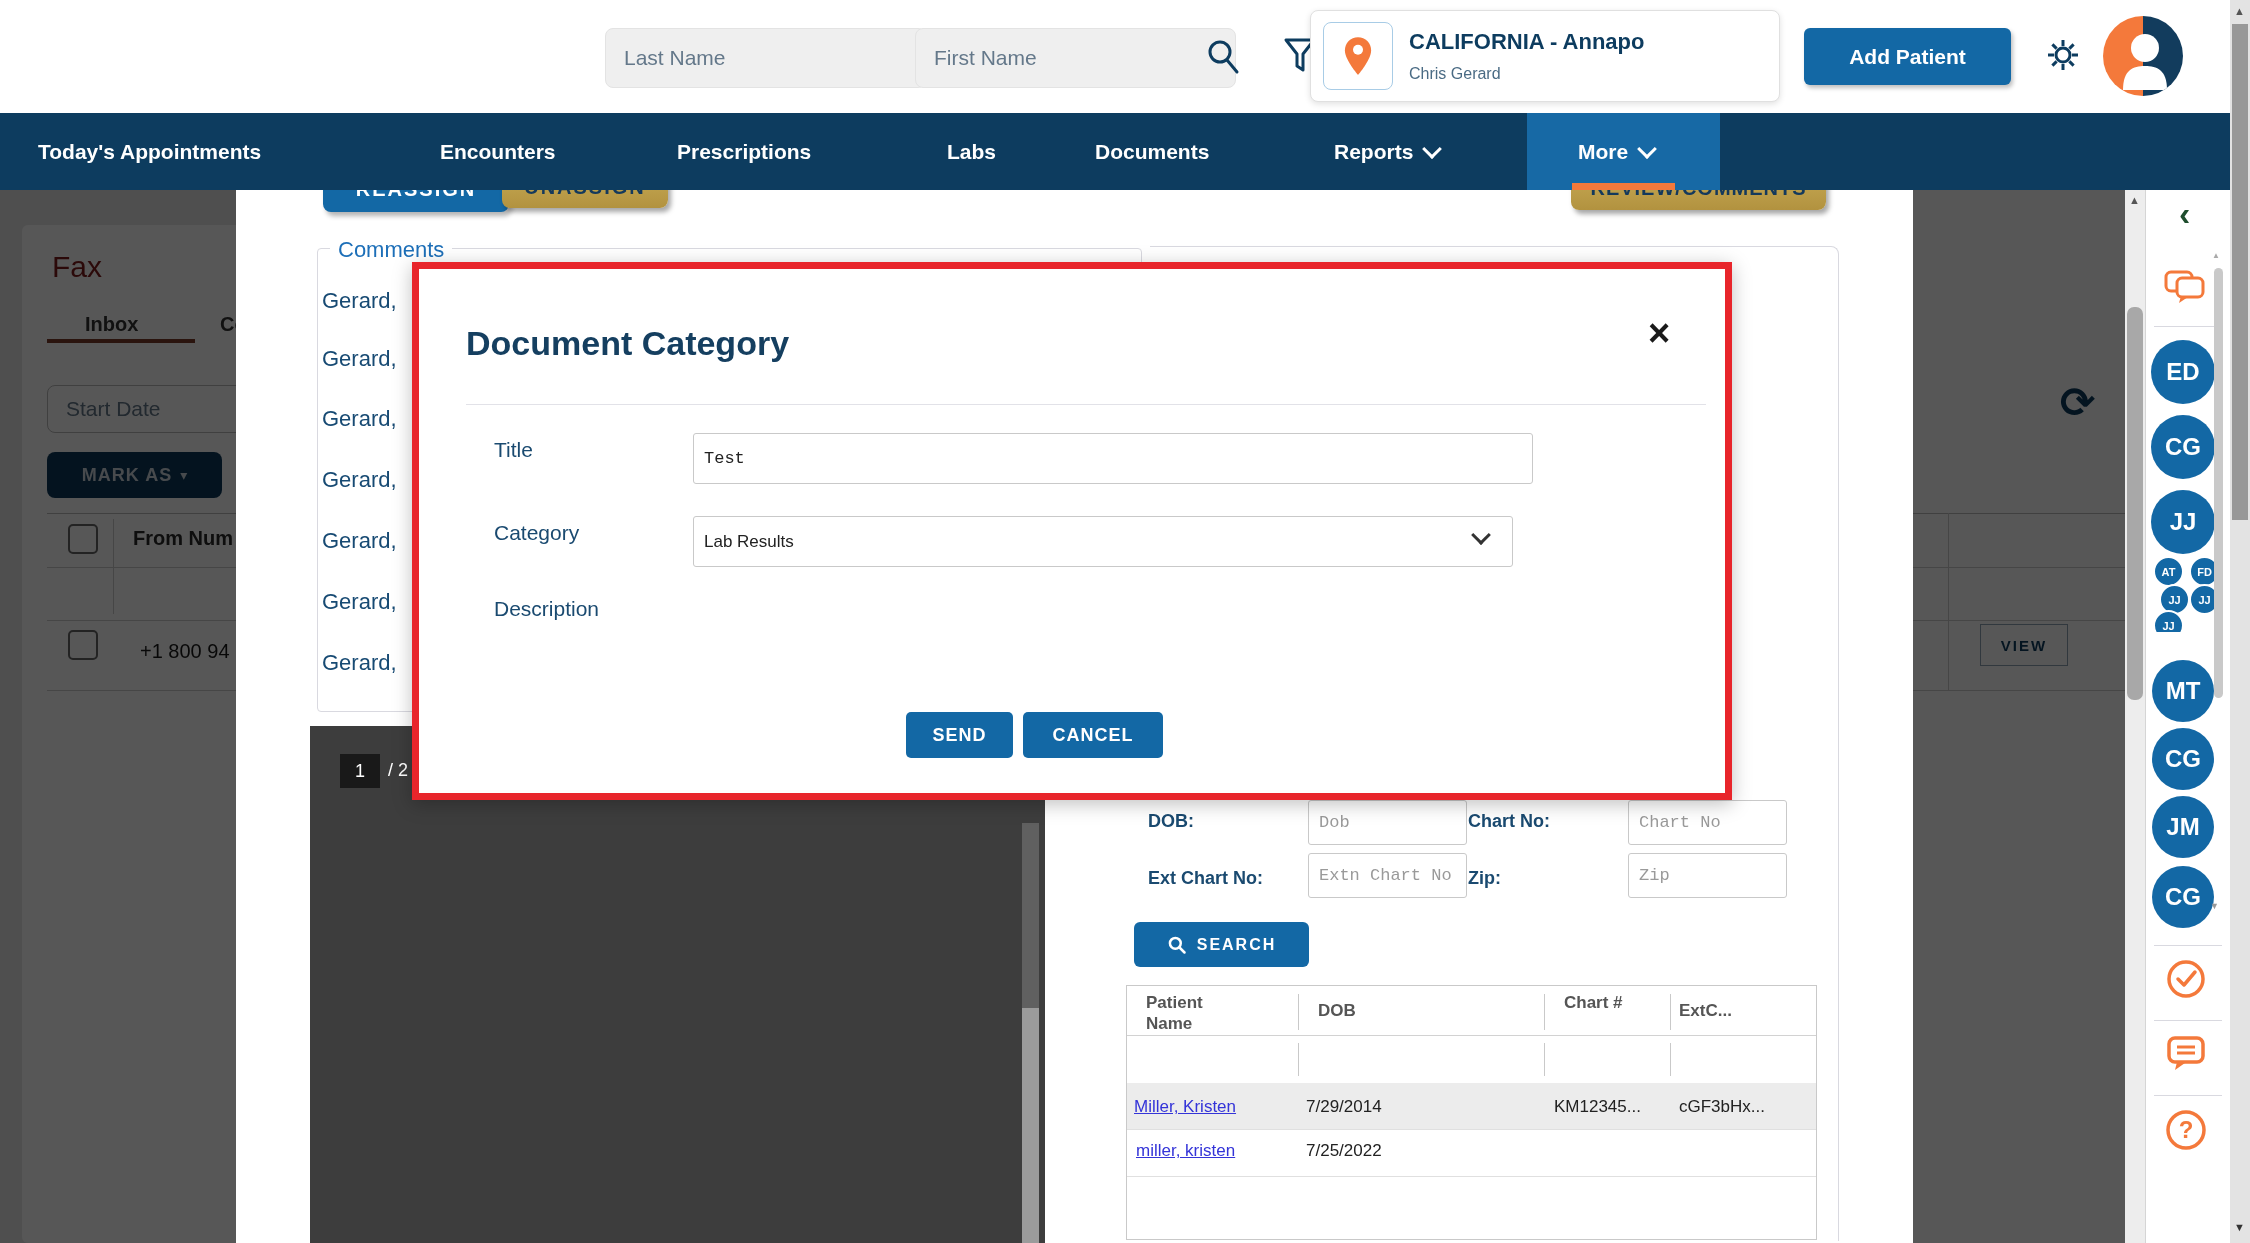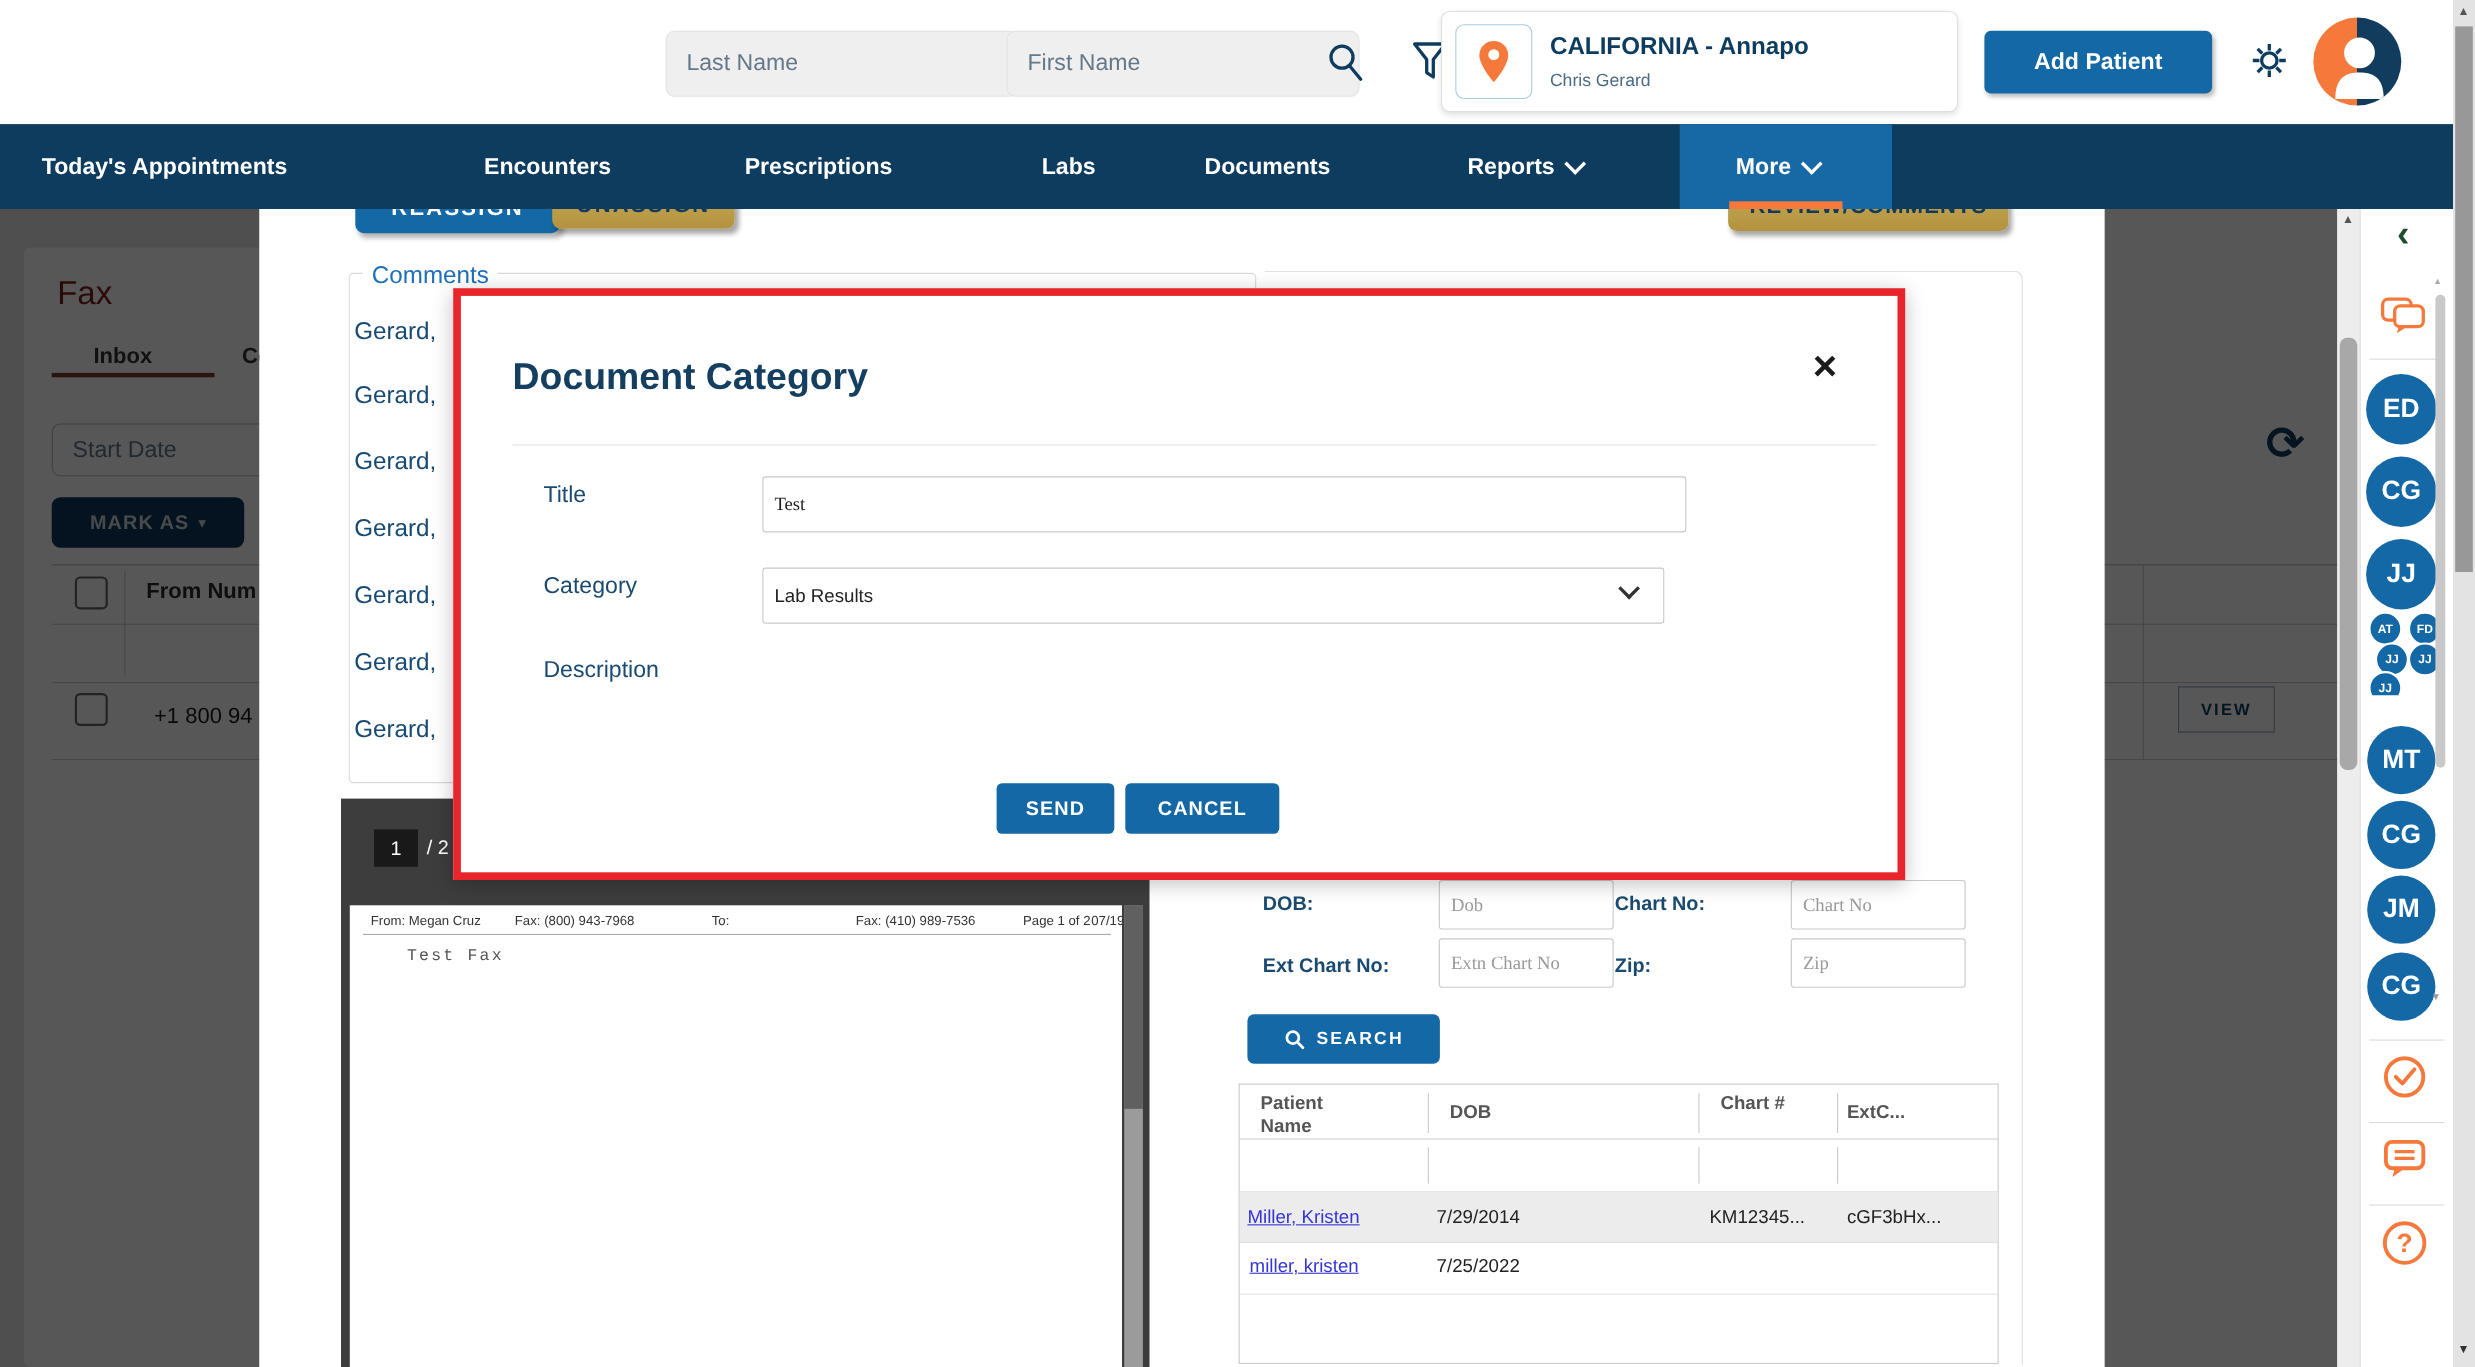--- a/index.html
+++ b/index.html
@@ -13,21 +13,21 @@
           font-size:21px;padding:0 18px;outline:none;font-family:inherit;}
   .hinput::placeholder{color:#64788a;opacity:1;}
   #navbar{left:0;top:113px;width:2250px;height:77px;background:#0d3c5f;z-index:30;}
   .navitem{color:#fff;font-size:21px;font-weight:600;white-space:nowrap;height:77px;display:flex;align-items:center;}
   .chev{display:inline-block;width:11px;height:11px;border-right:3px solid #fff;border-bottom:3px solid #fff;
         transform:rotate(45deg);margin-left:12px;margin-top:-6px;}
   
   .btn-blue{background:#1368a5;color:#fff;border:none;border-radius:6px;font-family:inherit;font-weight:600;cursor:pointer;margin-left:11px;}
   .btn-gold{background:linear-gradient(#c9ad57,#b2923f);color:#14395c;border:none;border-radius:0 0 8px 8px;
             font-family:inherit;font-weight:700;box-shadow:3px 4px 5px rgba(0,0,0,.35);cursor:pointer;}
-  .ipt{background:#fff;border:1px solid #c9c9c9;border-radius:3px;font-family:Liberation Serif, serif;font-size:17px;color:#222;
+  .ipt{background:#fff;border:1px solid #c9c9c9;border-radius:3px;font-family:Liberation Mono, monospace;font-size:17px;color:#222;
        padding:0 10px;outline:none;}
   .ipt::placeholder{color:#9a9a9a;opacity:1;}
   .lbl{color:#1a4a70;font-size:20px;}
   .line{background:#d9d9e0;}
   
   .dim{position:absolute;background:rgba(0,0,0,0.66);}
   
   .plink{color:#3434d8;text-decoration:underline;font-size:17px;}
   
   .av{border-radius:50%;background:#1368a5;color:#fff;display:flex;align-items:center;justify-content:center;font-weight:600;}
@@ -103,30 +103,20 @@
 
   <div class="abs" style="left:1150px;top:246px;width:688px;height:994px;border-top:1px solid #d9d9e0;border-right:1px solid #d9d9e0;
               border-radius:0 8px 0 0;z-index:11;"></div>
 
   <div class="abs" style="left:310px;top:726px;width:735px;height:517px;background:#3d3d3d;z-index:12;">
     <div class="abs" style="left:30px;top:28px;width:40px;height:34px;background:#191919;display:flex;align-items:center;justify-content:center;">
       <span style="color:#fff;font-size:18px;">1</span>
     </div>
     <div class="abs" style="left:78px;top:34px;color:#fff;font-size:18px;">/ 2</div>
 
-    <div class="abs" style="left:8px;top:97px;width:702px;height:420px;background:#fff;overflow:hidden;">
-      <div class="abs" style="left:19px;top:7px;font-size:12px;color:#333;">From: Megan Cruz</div>
-      <div class="abs" style="left:150px;top:7px;font-size:12px;color:#333;">Fax: (800) 943-7968</div>
-      <div class="abs" style="left:329px;top:7px;font-size:12px;color:#333;">To:</div>
-      <div class="abs" style="left:460px;top:7px;font-size:12px;color:#333;">Fax: (410) 989-7536</div>
-      <div class="abs" style="left:612px;top:7px;font-size:12px;color:#333;white-space:nowrap;">Page 1 of 2</div>
-      <div class="abs" style="left:674px;top:7px;font-size:12px;color:#333;white-space:nowrap;">07/19</div>
-      <div class="abs" style="left:12px;top:26px;width:680px;height:1px;background:#aaa;"></div>
-      <div class="abs" style="left:52px;top:38px;font-family:'Liberation Mono','DejaVu Sans Mono',monospace;font-size:15px;letter-spacing:2px;color:#555;">Test Fax</div>
-    </div>
 
     <div class="abs" style="left:712px;top:97px;width:17px;height:420px;background:#9b9b9b;"></div>
     <div class="abs" style="left:712px;top:97px;width:17px;height:185px;background:#606060;"></div>
   </div>
 
   <div class="abs lbl" style="left:1148px;top:811px;font-size:18px;font-weight:600;z-index:12;">DOB:</div>
   <input class="abs ipt" style="left: 1308px; top: 800px; width: 137px; height: 43px; z-index: 12;" placeholder="Dob">
   <div class="abs lbl" style="left:1468px;top:811px;font-size:18px;font-weight:600;z-index:12;">Chart No:</div>
   <input class="abs ipt" style="left: 1628px; top: 800px; width: 137px; height: 43px; z-index: 12;" placeholder="Chart No">
   <div class="abs lbl" style="left:1148px;top:868px;font-size:18px;font-weight:600;z-index:12;">Ext Chart No:</div>

